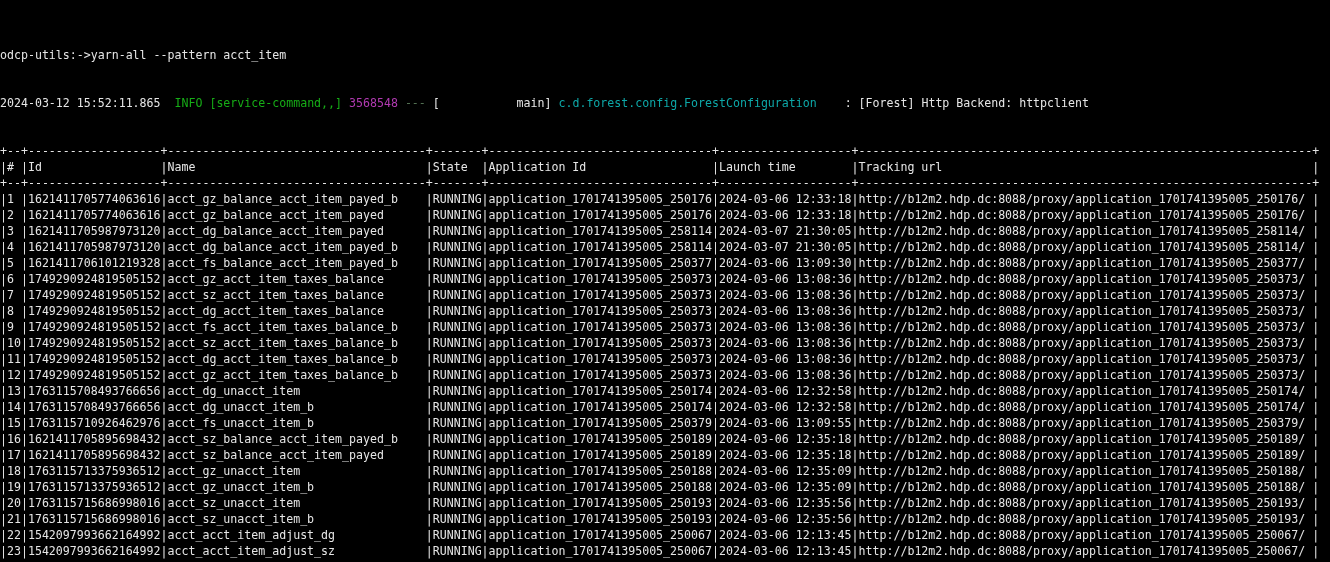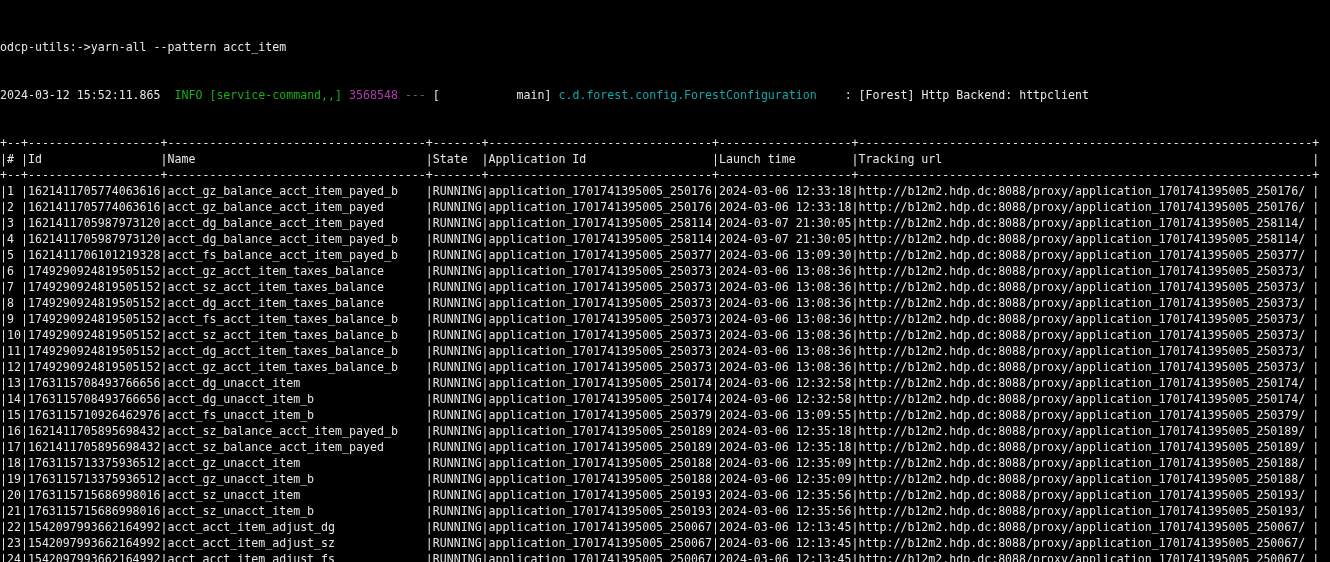--- a/index.html
+++ b/index.html
@@ -7,21 +7,21 @@
     padding: 0;
     background: #000000;
     width: 1330px;
     height: 562px;
     overflow: hidden;
   }
   .term {
     box-sizing: border-box;
     width: 1330px;
     height: 562px;
-    padding-top: 7px;
+    padding-top: 15px;
     font-family: "DejaVu Sans Mono", "Liberation Mono", monospace;
     font-size: 11.6px;
     line-height: 16px;
     white-space: pre;
     color: #e6e6e6;
   }
   .line { height: 16px; }
 </style>
 </head>
 <body style="background: rgb(0, 0, 0);">

